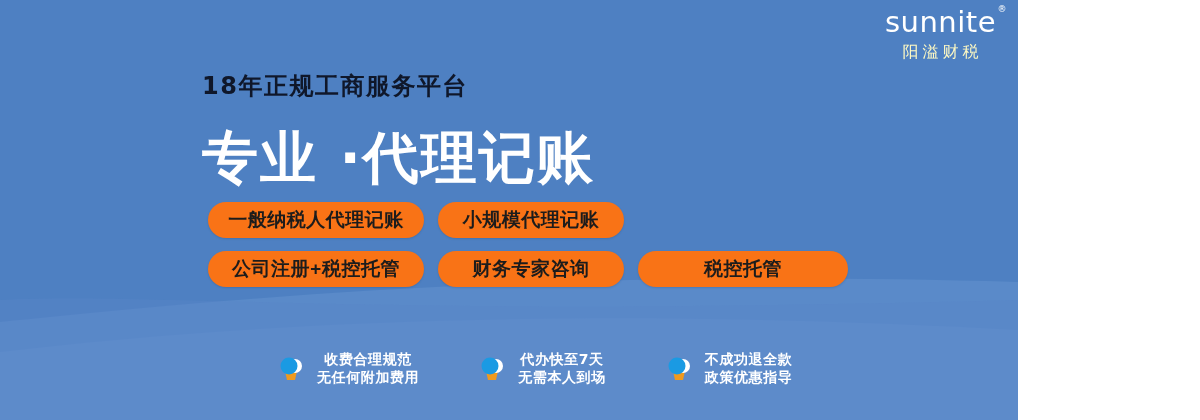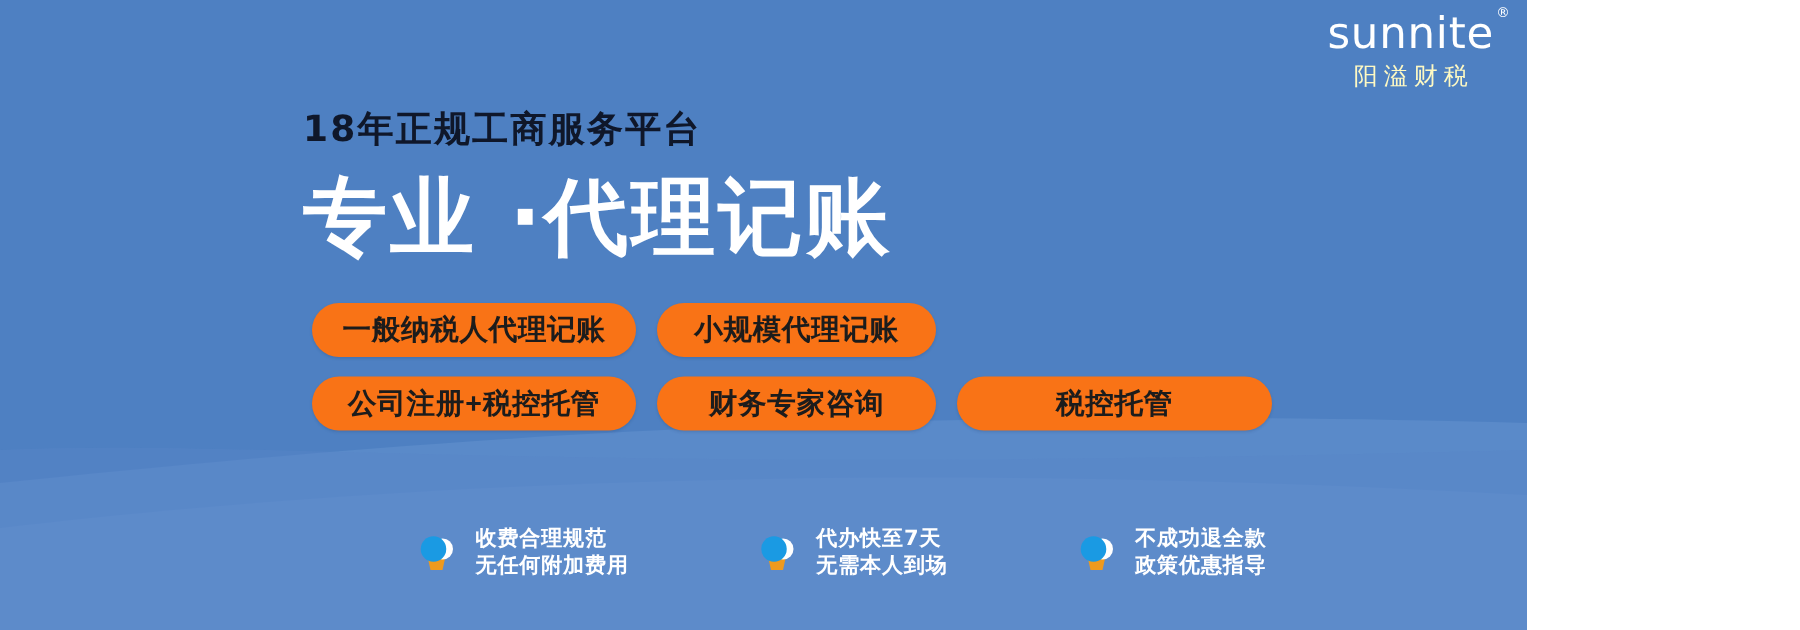--- a/index.html
+++ b/index.html
@@ -69,21 +69,21 @@
   }
   .eyebrow {
     color: #0f172a;
     font-size: 24px;
     font-weight: bold;
     letter-spacing: 1.5px;
     line-height: 1;
     font-family: "DejaVu Sans", sans-serif;
   }
   .headline {
-    margin-top: 20px;
+    margin-top: 32px;
     color: #ffffff;
     font-size: 56px;
     font-weight: bold;
     line-height: 1;
     letter-spacing: 2px;
     white-space: nowrap;
     font-family: "DejaVu Sans", sans-serif;
   }
 
   
@@ -115,21 +115,22 @@
   .pill.w1 { width: 216px; }
   .pill.w2 { width: 186px; }
   .pill.w3 { width: 210px; }
 
   
   .features {
     position: absolute;
     left: 276px;
     top: 350px;
     display: flex;
-    gap: 84px;
+    gap: 58px;
+    text-align: center;
   }
   .feature {
     display: flex;
     align-items: center;
     gap: 11px;
   }
   .feature-icon {
     width: 30px;
     height: 30px;
     flex: none;

